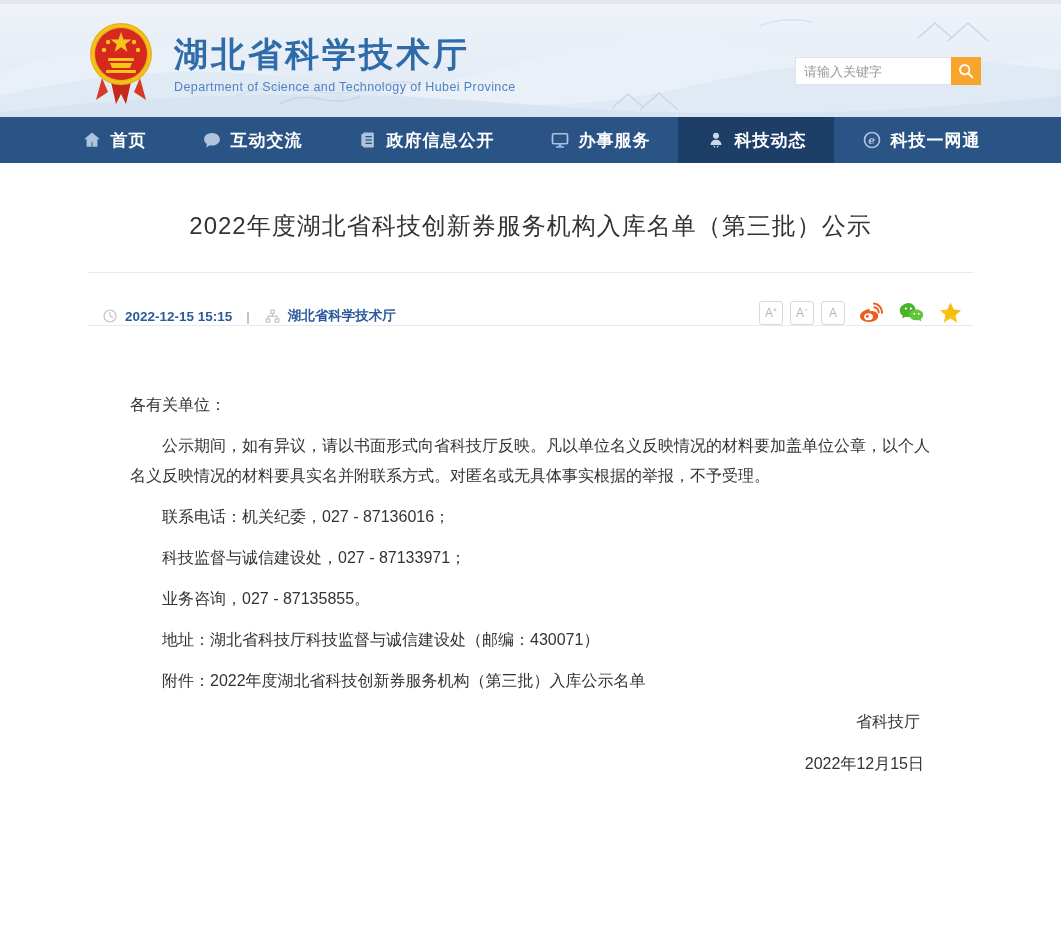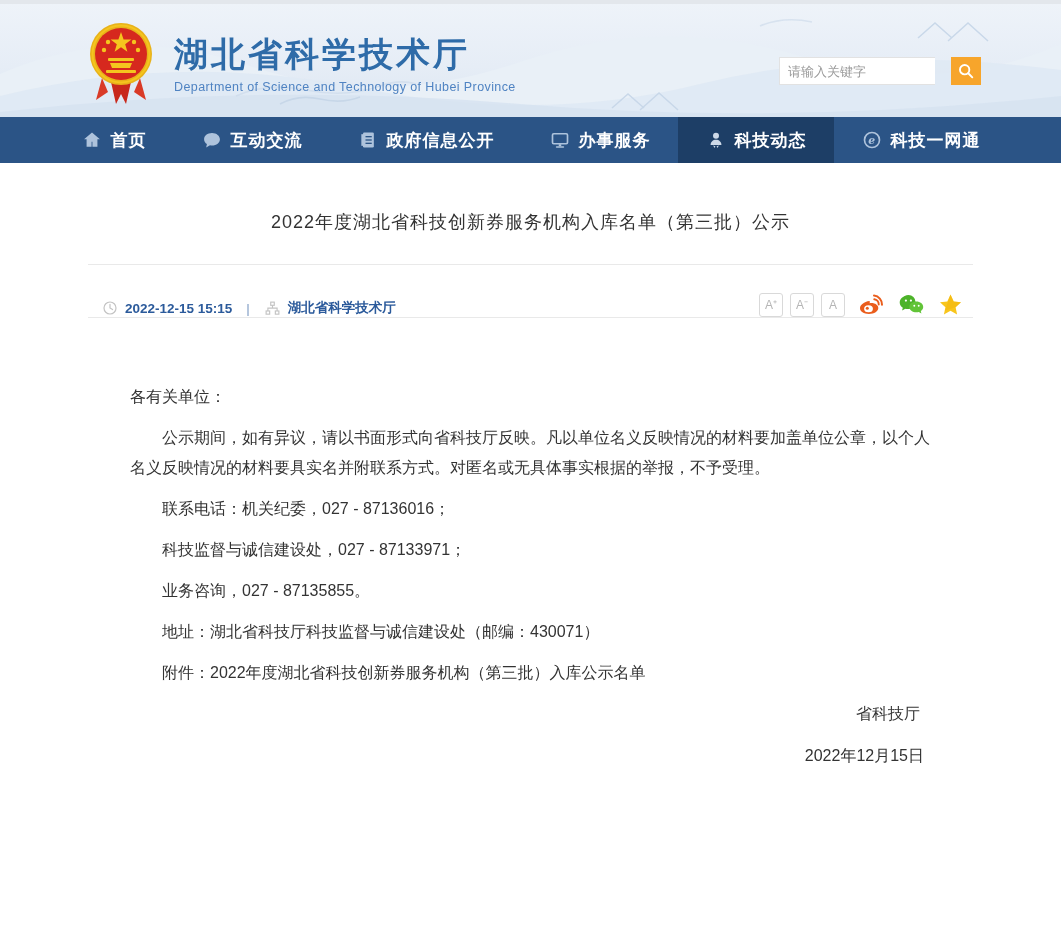--- a/index.html
+++ b/index.html
@@ -7,41 +7,41 @@
   body { font-family:"Liberation Sans","DejaVu Sans",sans-serif; color:#333; }
   .page { position:relative; width:1061px; height:836px; margin:0 auto; background:#fff; overflow:hidden; }
 
   
   .site-header { position:relative; height:117px; background:linear-gradient(180deg,#eef3f9 0%,#e6edf6 55%,#dbe6f2 100%); overflow:hidden; border-top:4px solid #e3e7ec; }
   .decor { position:absolute; inset:0; pointer-events:none; }
   .brand { position:absolute; left:88px; top:16px; display:flex; align-items:center; }
   .emblem { width:66px; height:88px; margin-right:20px; }
   .brand-text .site-title { font-size:34px; font-weight:bold; color:var(--brand-blue,#2e6ba8); letter-spacing:3px; line-height:1.2; }
   .brand-text .site-subtitle { margin-top:6px; font-size:12.5px; color:var(--brand-blue-light,#4f83c2); letter-spacing:.4px; }
-  .search { position:absolute; right:80px; top:53px; display:flex;gap:16px; }
+  .search { position:absolute; right:80px; top:53px; display:flex; }
   .search input { width:156px; height:28px; border:1px solid #e2e2e2; border-right:none; background:#fff; padding:0 8px; font-size:13px; color:#333; outline:none; }
   .search input::placeholder { color:#9a9a9a; }
   .search .search-btn { width:30px; height:28px; border:none; background:var(--accent-orange,#f7a52b); cursor:pointer; display:flex; align-items:center; justify-content:center; }
 
   
   .main-nav { height:46px; background:var(--nav-bg,#2b5486); }
   .nav-inner { height:100%; display:flex; justify-content:center; align-items:stretch; }
   .nav-item { display:flex; align-items:center; padding:0 27px; color:#fff; font-size:17px; font-weight:bold; letter-spacing:1px; text-decoration:none; cursor:pointer; }
   .nav-item.active { background:var(--nav-active-bg,#1d3e66); }
   .nav-icon { display:inline-flex; width:22px; height:22px; margin-right:8px; align-items:center; justify-content:center; }
   .nav-icon svg { display:block; }
 
   
   .breadcrumb { padding:22px 0 0 97px; font-size:13px; color:#333; }
   .breadcrumb a { color:#333; text-decoration:none; cursor:pointer; }
   .breadcrumb .sep { margin:0 9px; color:#555; }
   .breadcrumb .bc-label { margin-right:6px; }
 
   
-  .article-title { margin-top:47px; text-align:center; font-size:18px; font-weight:normal; color:#333; letter-spacing:1px; }
+  .article-title { margin-top:47px; text-align:center; font-size:24px; font-weight:normal; color:#333; letter-spacing:1px; }
   .meta-row { margin:30px 88px 0 88px; height:54px; border-top:1px solid #e9e9e9; border-bottom:1px solid #e9e9e9; display:flex; align-items:flex-end; justify-content:space-between; padding:0 10px 0 14px; }
   .meta-left { display:flex; align-items:center; font-size:13.5px; font-weight:bold; color:var(--meta-blue,#2b5a9b); }
   .meta-left .m-icon { display:inline-flex; margin-right:7px; }
   .meta-left .m-sep { margin:0 14px; font-weight:normal; color:#7d9cc4; }
   .meta-right { display:flex; align-items:center; }
   .font-btn { width:24px; height:24px; margin-left:7px; border:1px solid #d9d9d9; border-radius:3px; background:#fff; color:#b5b5b5; font-size:12px; line-height:22px; text-align:center; cursor:pointer; }
   .share-icon { margin-left:13px; display:inline-flex; cursor:pointer; }
   .share-icon svg { display:block; }
 
   .article-body { margin:0 131px 0 130px; padding-top:64px; font-size:16px; line-height:30px; color:#333; }

